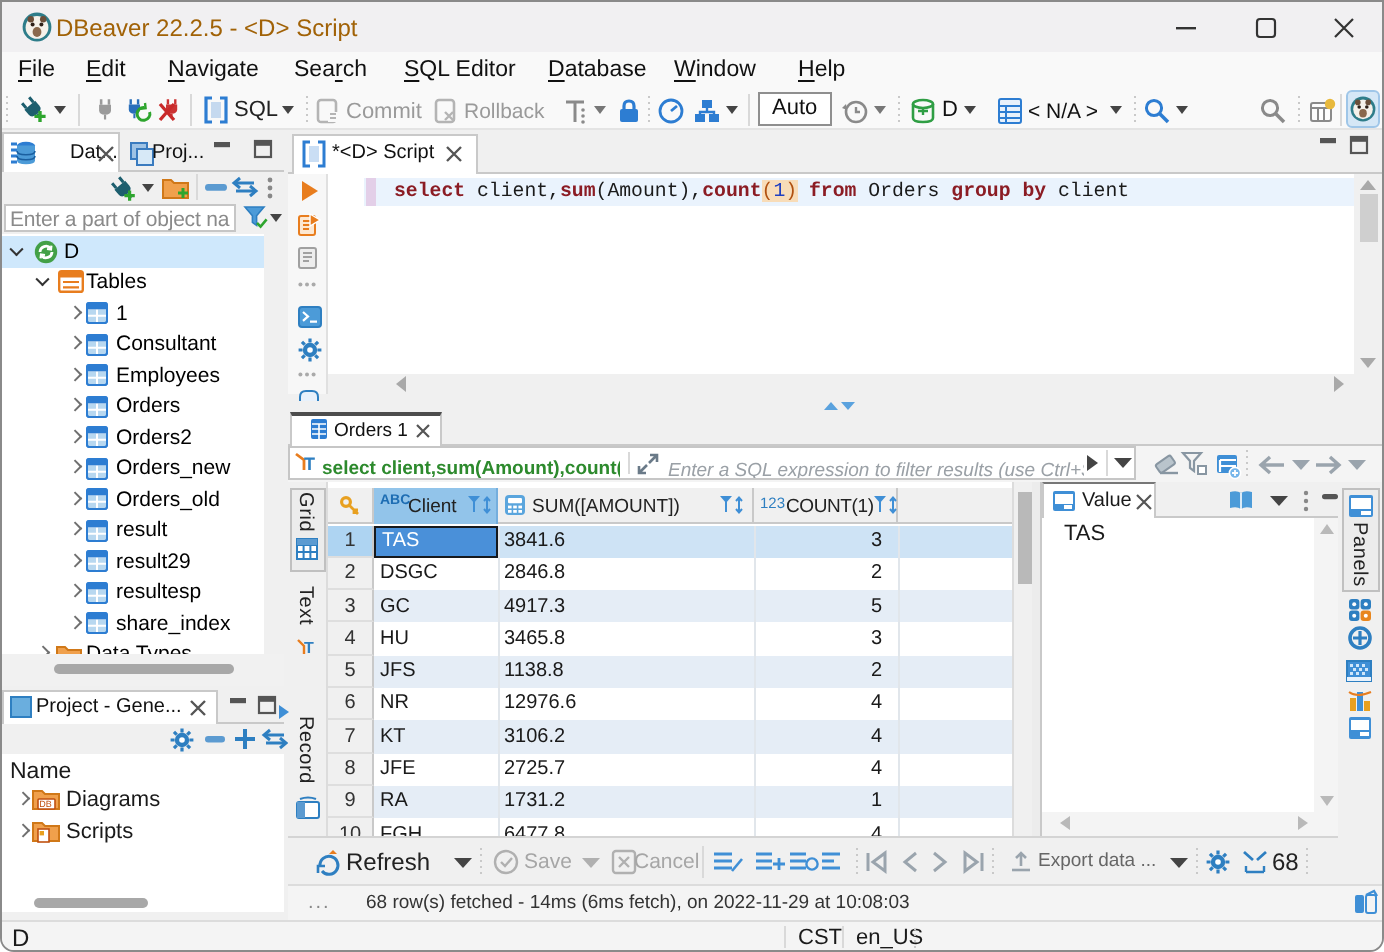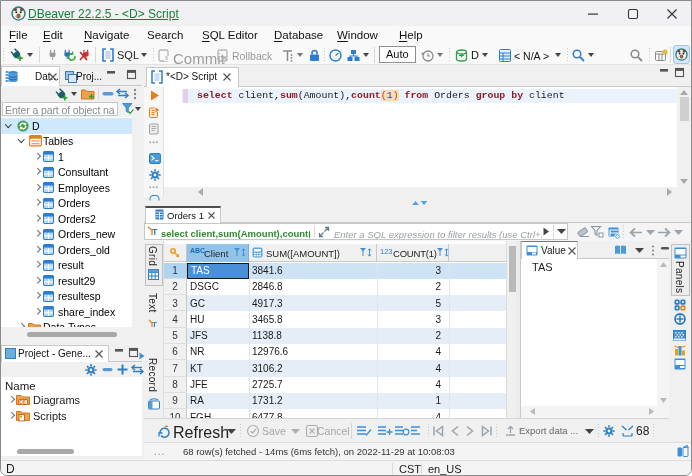--- a/index.html
+++ b/index.html
@@ -2,21 +2,21 @@
 <html><head><meta charset="utf-8">
 <style>
 *{margin:0;padding:0;box-sizing:border-box;}
 html,body{width:692px;height:476px;overflow:hidden;background:#fff;}
 body{font-family:"Liberation Sans",sans-serif;font-size:12px;color:#1a1a1a;}
 #win{position:absolute;left:0;top:0;width:692px;height:476px;border:1px solid #8a8a8a;border-radius:0 0 7px 7px;overflow:hidden;background:#f0f0f0;}
 .abs{position:absolute;}
 svg{position:absolute;overflow:visible;}
 
 #titlebar{position:absolute;left:0;top:0;width:690px;height:25px;background:#f1f0f2;}
-#title{position:absolute;left:28px;top:6px;font-size:12px;color:#15803d;text-decoration:underline;}
+#title{position:absolute;left:28px;top:6px;font-size:12px;color:#a16207;}
 
 #menubar{position:absolute;left:0;top:25px;width:690px;height:19px;background:#f9f9f9;}
 #menubar span{position:absolute;top:3px;font-size:11.5px;color:#111;}
 #menubar u{text-decoration:underline;text-underline-offset:2px;}
 
 #toolbar{position:absolute;left:0;top:44px;width:690px;height:20px;background:#f9f9f9;border-bottom:1px solid #e4e4e4;}
 .tbtxt{position:absolute;top:4px;font-size:11px;color:#444;}
 .gray{color:#9a9a9a;}
 .vsep{position:absolute;top:2px;width:1px;height:16px;background:#d9d9d9;}
 .dsep{position:absolute;top:3px;width:1px;height:14px;background:repeating-linear-gradient(#c9c9c9 0 1px,transparent 1px 3px);}
@@ -157,21 +157,21 @@
         <rect x="3.5" y="3" width="5" height="8" fill="#2d7dd2" opacity="0.25"></rect>
       </svg>
  <span class="tbtxt" style="left:116px;color:#222">SQL</span>
  <div class="darr" style="left:140px;top:8px"></div>
  <div class="dsep" style="left:152px"></div>
  <svg width="12" height="13" style="left:157px;top:4px">
         <rect x="1" y="1" width="9" height="11" rx="1.5" fill="none" stroke="#b4b4b4" stroke-width="1.3"></rect>
         <rect x="6" y="7" width="5" height="5" fill="#f9f9f9"></rect>
         <path d="M7 8 h3 M7 10 h3" stroke="#b4b4b4" stroke-width="1"></path>
       </svg>
- <span class="tbtxt gray" style="left:172px;font-size:15px;top:4.5px">Commit</span>
+ <span class="tbtxt gray" style="left:172px;font-size:11px;top:4.5px">Commit</span>
  <svg width="12" height="13" style="left:216px;top:4px">
         <rect x="1" y="1" width="9" height="11" rx="1.5" fill="none" stroke="#b4b4b4" stroke-width="1.3"></rect>
         <path d="M5.5 7 l4 4 M9.5 7 l-4 4" stroke="#b4b4b4" stroke-width="1.2"></path>
       </svg>
  <span class="tbtxt gray" style="left:231px;font-size:10.5px;top:4.5px">Rollback</span>
  <svg width="12" height="13" style="left:281px;top:4px">
         <path d="M1 2 h9 M5.5 2 v10" stroke="#8a8a8a" stroke-width="1.5"></path>
         <circle cx="9.5" cy="6" r="0.9" fill="#8a8a8a"></circle>
         <circle cx="9.5" cy="9" r="0.9" fill="#8a8a8a"></circle>
         <circle cx="9.5" cy="12" r="0.9" fill="#8a8a8a"></circle>
@@ -874,21 +874,21 @@
           <rect x="6" y="8" width="4.5" height="2" fill="#fff"></rect>
         </svg>
  </div>
 
  <div class="abs" style="left:0;top:212px;width:525px;height:24px;background:#f0f0f0;border-top:1px solid #d4d4d4;">
   <svg width="13" height="13" style="left:14px;top:6px">
           <path d="M2 8 a4.5 4.5 0 1 1 1 2.5" fill="none" stroke="#2e7fc1" stroke-width="1.5"></path>
           <path d="M1 11.5 v-3.5 h3.5" fill="none" stroke="#2e7fc1" stroke-width="1.3"></path>
           <path d="M6.5 2 l2 -2 l2 2 z" fill="#e87d1e"></path>
         </svg>
-  <span class="abs" style="left:29px;top:5px;font-size:16px;color:#222;">Refresh</span>
+  <span class="abs" style="left:29px;top:5px;font-size:12px;color:#222;">Refresh</span>
   <svg width="9" height="5" style="left:83px;top:10px">
           <path d="M0 0 h9 L4.5 5 z" fill="#444"></path>
         </svg>
   <div class="dsep" style="left:96px;top:5px"></div>
   <svg width="12" height="12" style="left:103px;top:6px">
           <circle cx="6" cy="6" r="5.5" fill="none" stroke="#b0b0b0" stroke-width="1.2"></circle>
           <path d="M3.5 6 l2 2 l3.5 -4" fill="none" stroke="#b0b0b0" stroke-width="1.2"></path>
         </svg>
   <span class="abs" style="left:118px;top:6px;font-size:10.5px;color:#a6a6a6;">Save</span>
   <svg width="9" height="5" style="left:147px;top:10px">

